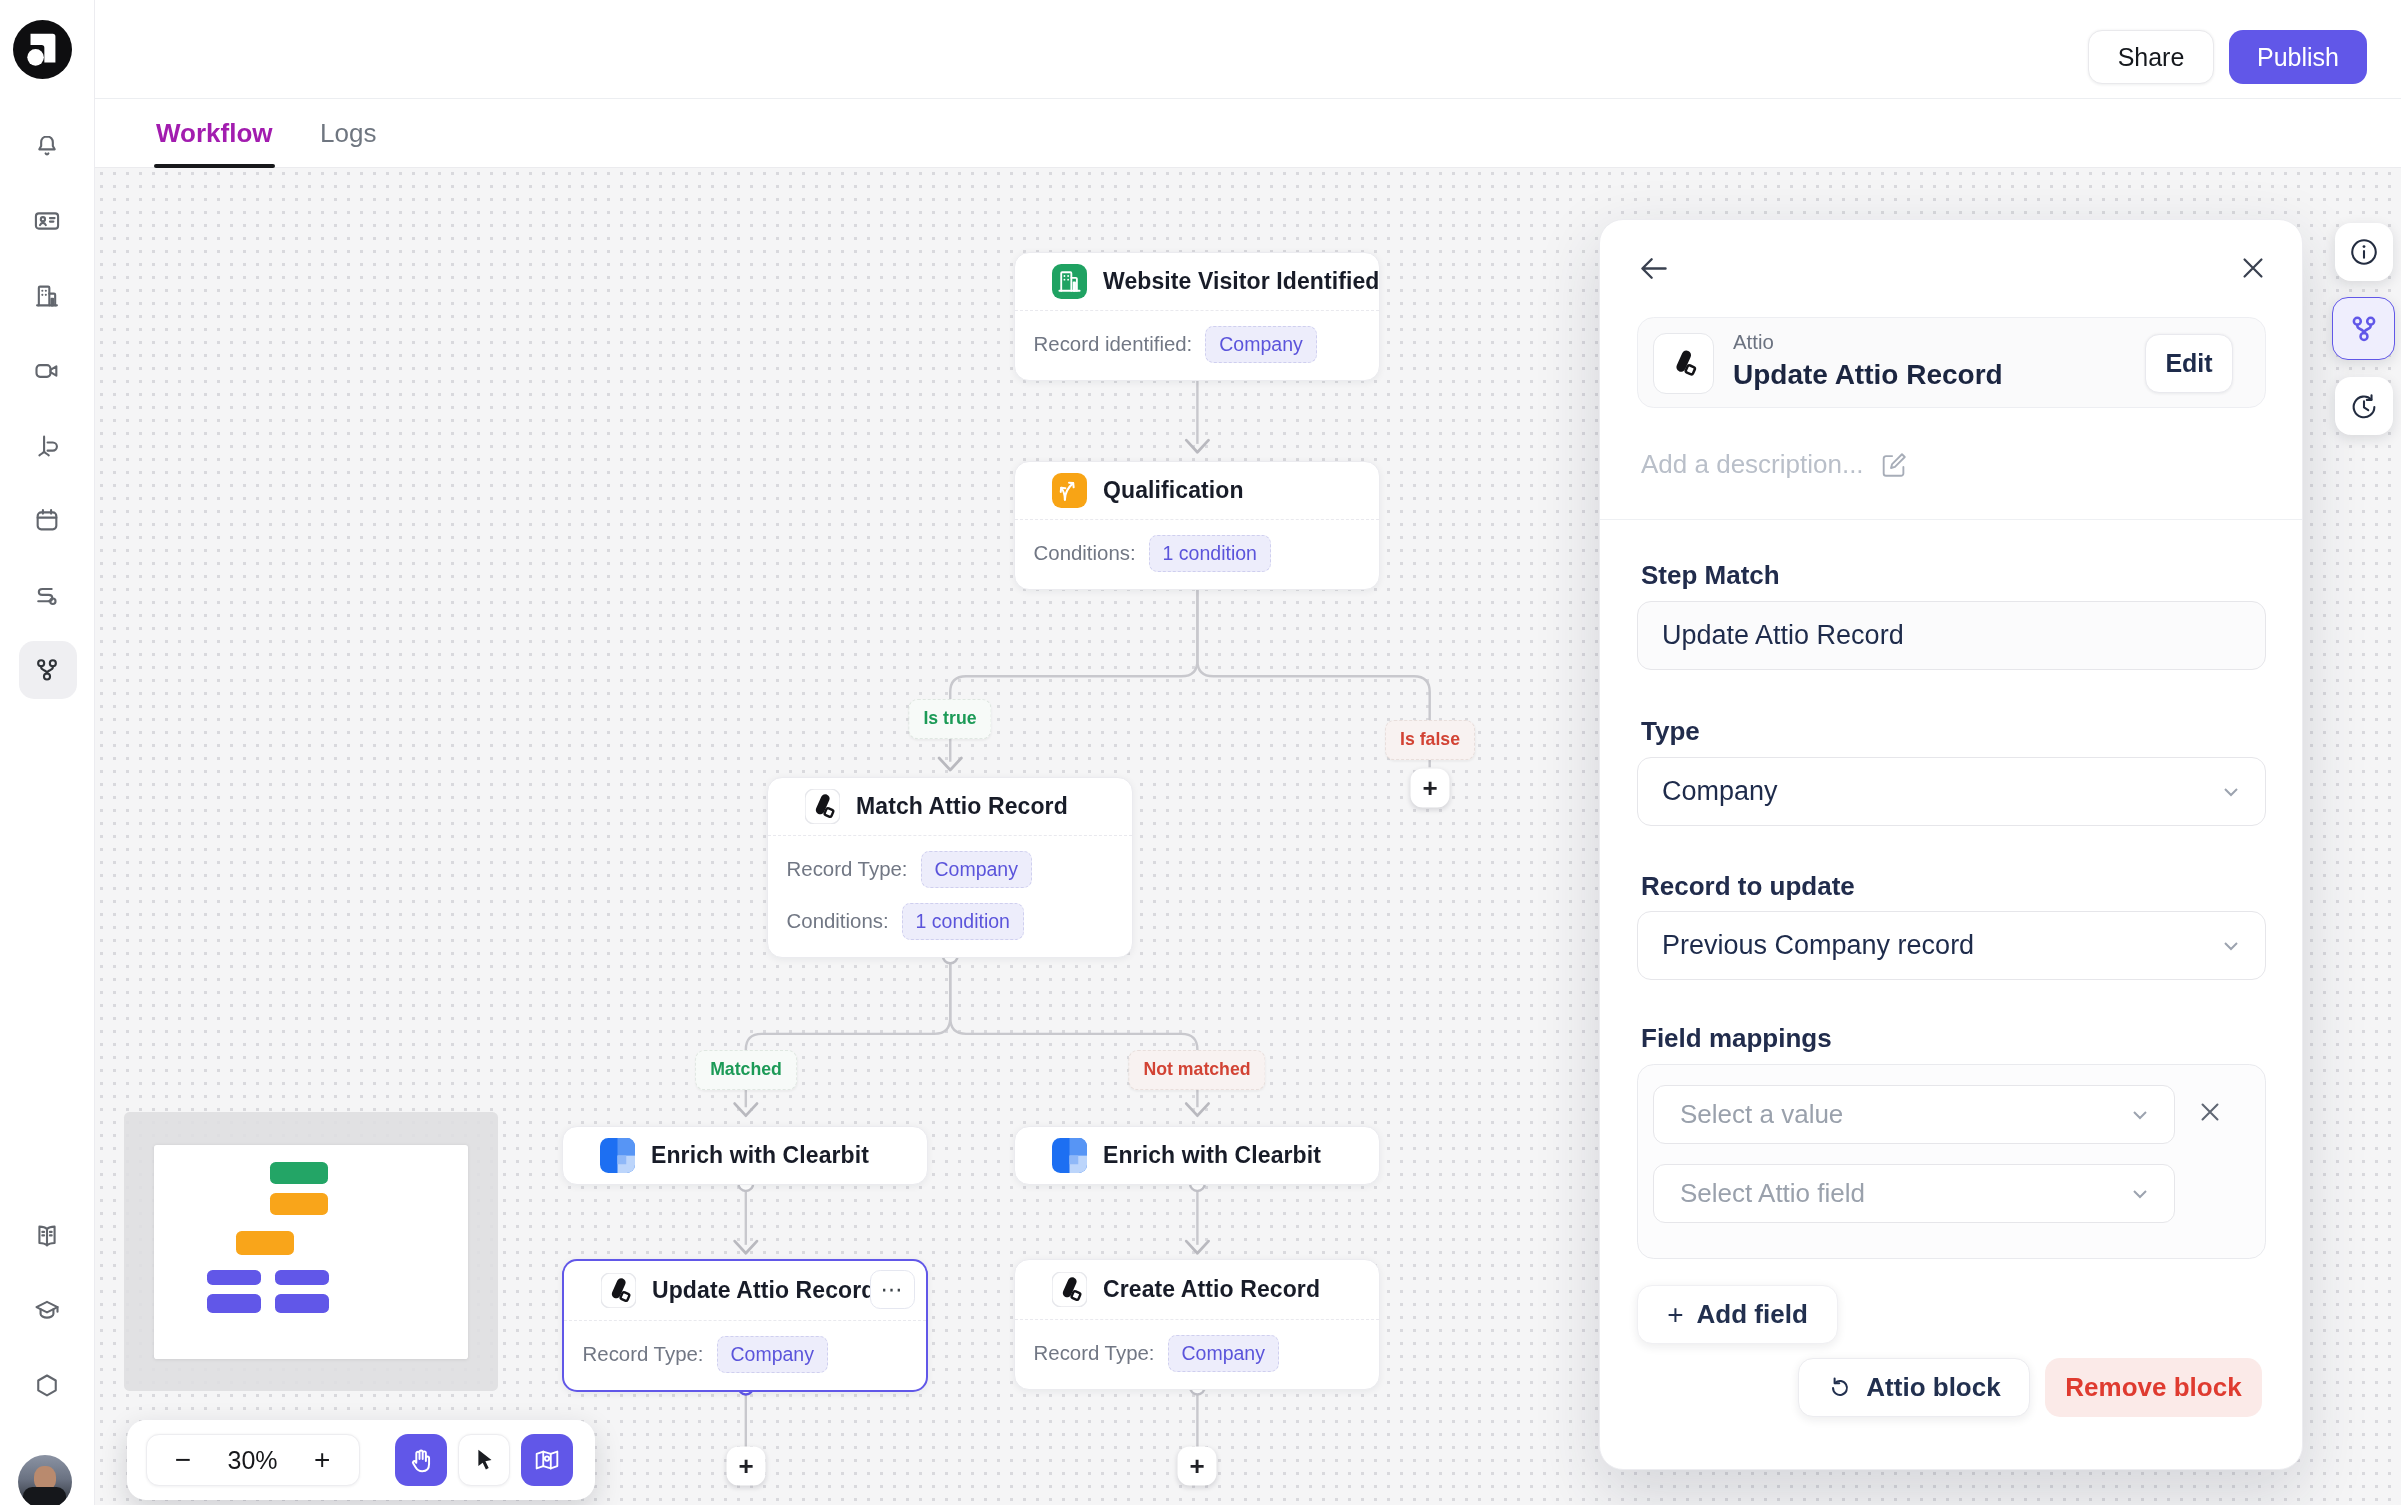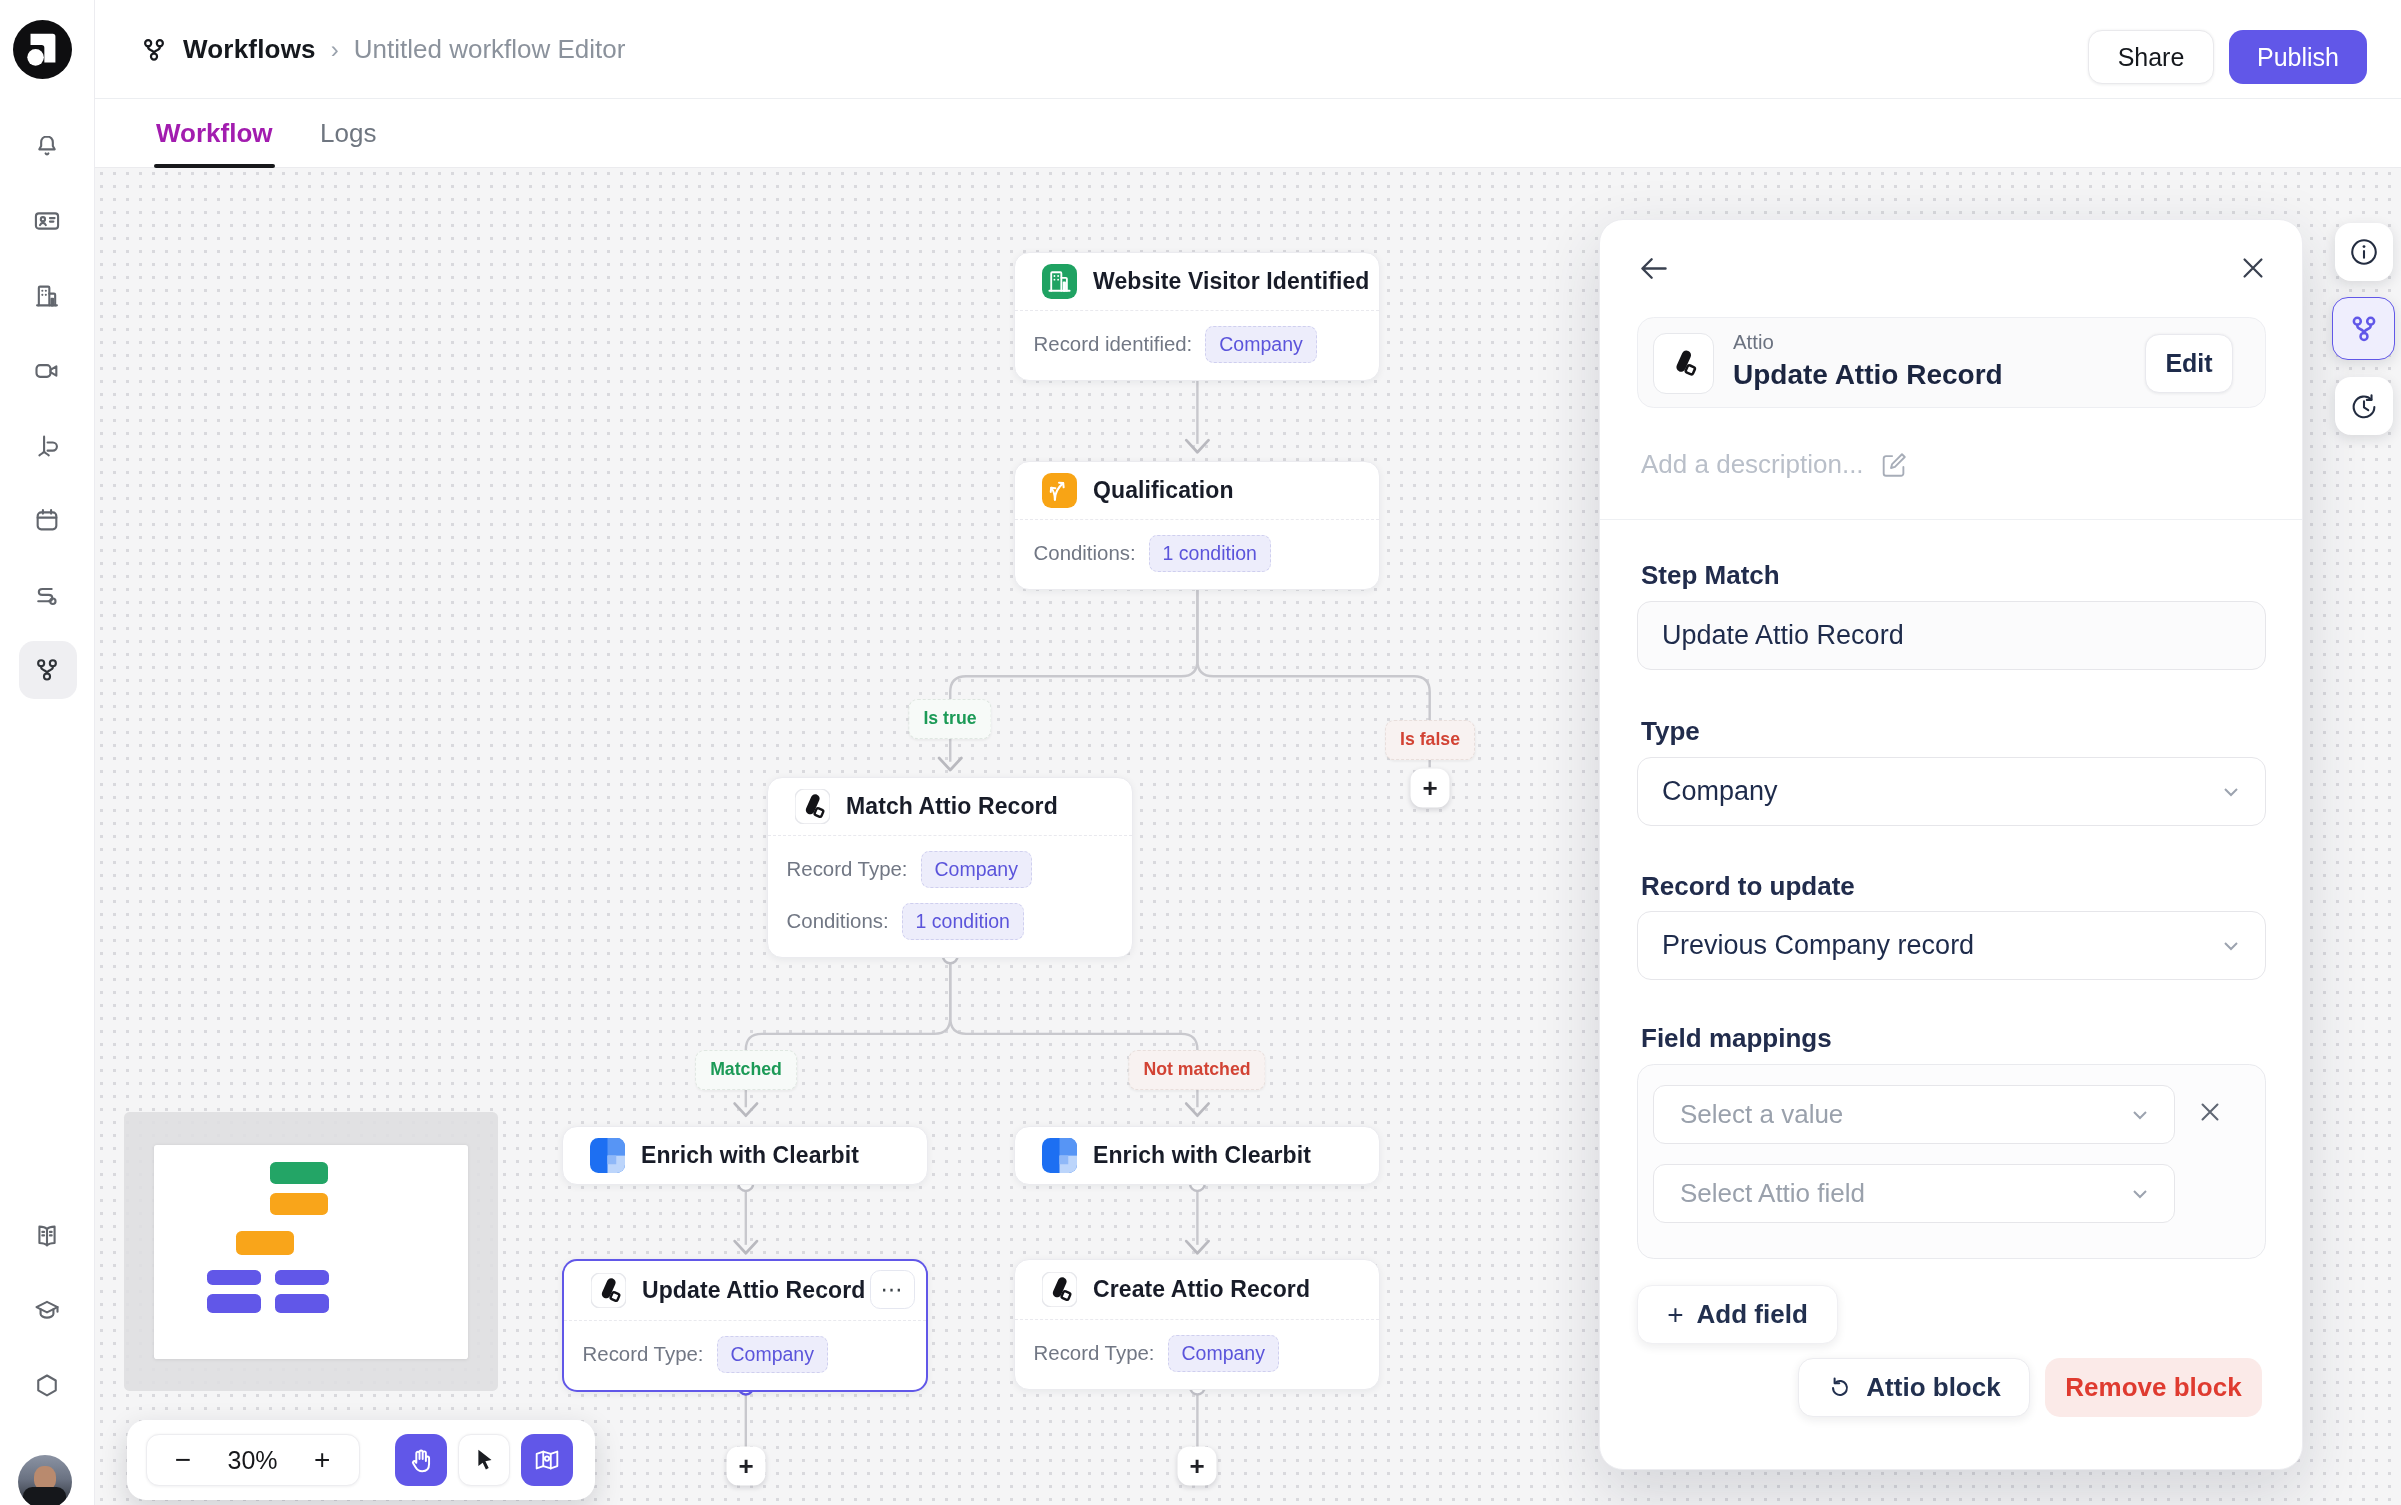--- a/index.html
+++ b/index.html
@@ -31,21 +31,21 @@
   .tab-active { left:61px; color:#a21caf; font-weight:700; }
   .tab-idle { left:225px; color:#6f7680; font-weight:400; }
   .tab-underline { position:absolute; left:59px; bottom:-0.9px; width:121px; height:3.7px; background:#17181b; border-radius:2.8px; }
 
   
   .canvas { position:absolute; left:95px; top:167px; width:2307px; height:1338px; background:#f5f5f6; background-image:radial-gradient(circle,#d9d9dd 1.6px,transparent 1.7px); background-size:13px 13px; overflow:hidden; }
   .edges { position:absolute; left:0; top:0; width:2307px; height:1338px; z-index:1; }
 
   .node { position:absolute; width:366px; background:#fff; border:1.4px solid #ebebef; border-radius:15px; box-shadow:0 1.9px 7.4px rgba(25,28,50,.06); z-index:2; }
   .node-selected { border:2.3px solid #6157E8; }
-  .node-h { display:flex; align-items:center; gap:16px; height:57px; padding:0 27px; position:relative; }
+  .node-h { display:flex; align-items:center; gap:16px; height:57px; padding:0 37px; position:relative; }
   .node-h-tall { height:59px; }
   .nicon { width:35px; height:35px; flex:0 0 35px; }
   .nicon svg { width:35px; height:35px; display:block; }
   .ntitle { font-size:23px; font-weight:700; color:#181c28; letter-spacing:0.1px; white-space:nowrap; }
   .ndivider { border-top:1.4px dashed #e9e9ee; }
   .node-b { padding:13px 18.6px 15px 18.6px; display:flex; flex-direction:column; gap:11px; }
   .nrow { display:flex; align-items:center; gap:13px; height:41px; }
   .nlabel { font-size:20.4px; color:#717784; white-space:nowrap; }
   .badge { font-size:19.5px; color:#5B54DB; background:#EDEDFB; border:0.9px dashed #cfcfef; border-radius:8.4px; padding:5.6px 13px; white-space:nowrap; }
   .menu-btn { position:absolute; right:11px; top:9.3px; width:45px; height:39px; background:#fff; border:0.9px solid #e5e7f0; border-radius:10.2px; display:flex; align-items:center; justify-content:center; font-size:22px; color:#3c4248; letter-spacing:1.9px; line-height:9.3px; }
@@ -170,31 +170,20 @@
   <svg class="side-icon" style="top:1372px" viewBox="0 0 24 24" fill="none" stroke="currentColor" stroke-width="1.8" stroke-linejoin="round">
     <path d="M12 3l7.5 4.3v8.4L12 20l-7.5-4.3V7.3z"></path>
   </svg>
   <div class="avatar">
       <div class="face"></div>
       <div class="body"></div>
     </div>
 </div>
 
 <div class="topbar">
-  <div class="crumbs">
-    <svg viewBox="0 0 24 24" fill="none" stroke="currentColor" stroke-width="1.9" stroke-linecap="round">
-      <circle cx="7" cy="6.2" r="2.6"></circle>
-        <circle cx="17" cy="6.2" r="2.6"></circle>
-        <circle cx="12" cy="17.6" r="2.6"></circle>
-        <path d="M7 8.8v.9c0 3 5 2 5 5.3M17 8.8v.9c0 3-5 2-5 5.3"></path>
-    </svg>
-    <span class="crumb-main">Workflows</span>
-    <span class="crumb-sep">›</span>
-    <span class="crumb-page">Untitled workflow Editor</span>
-  </div>
   <div class="btn-share">Share</div>
   <div class="btn-publish">Publish</div>
 </div>
 
 <div class="tabbar">
   <span class="tab tab-active">Workflow</span>
   <span class="tab tab-idle">Logs</span>
   <div class="tab-underline"></div>
 </div>
 

